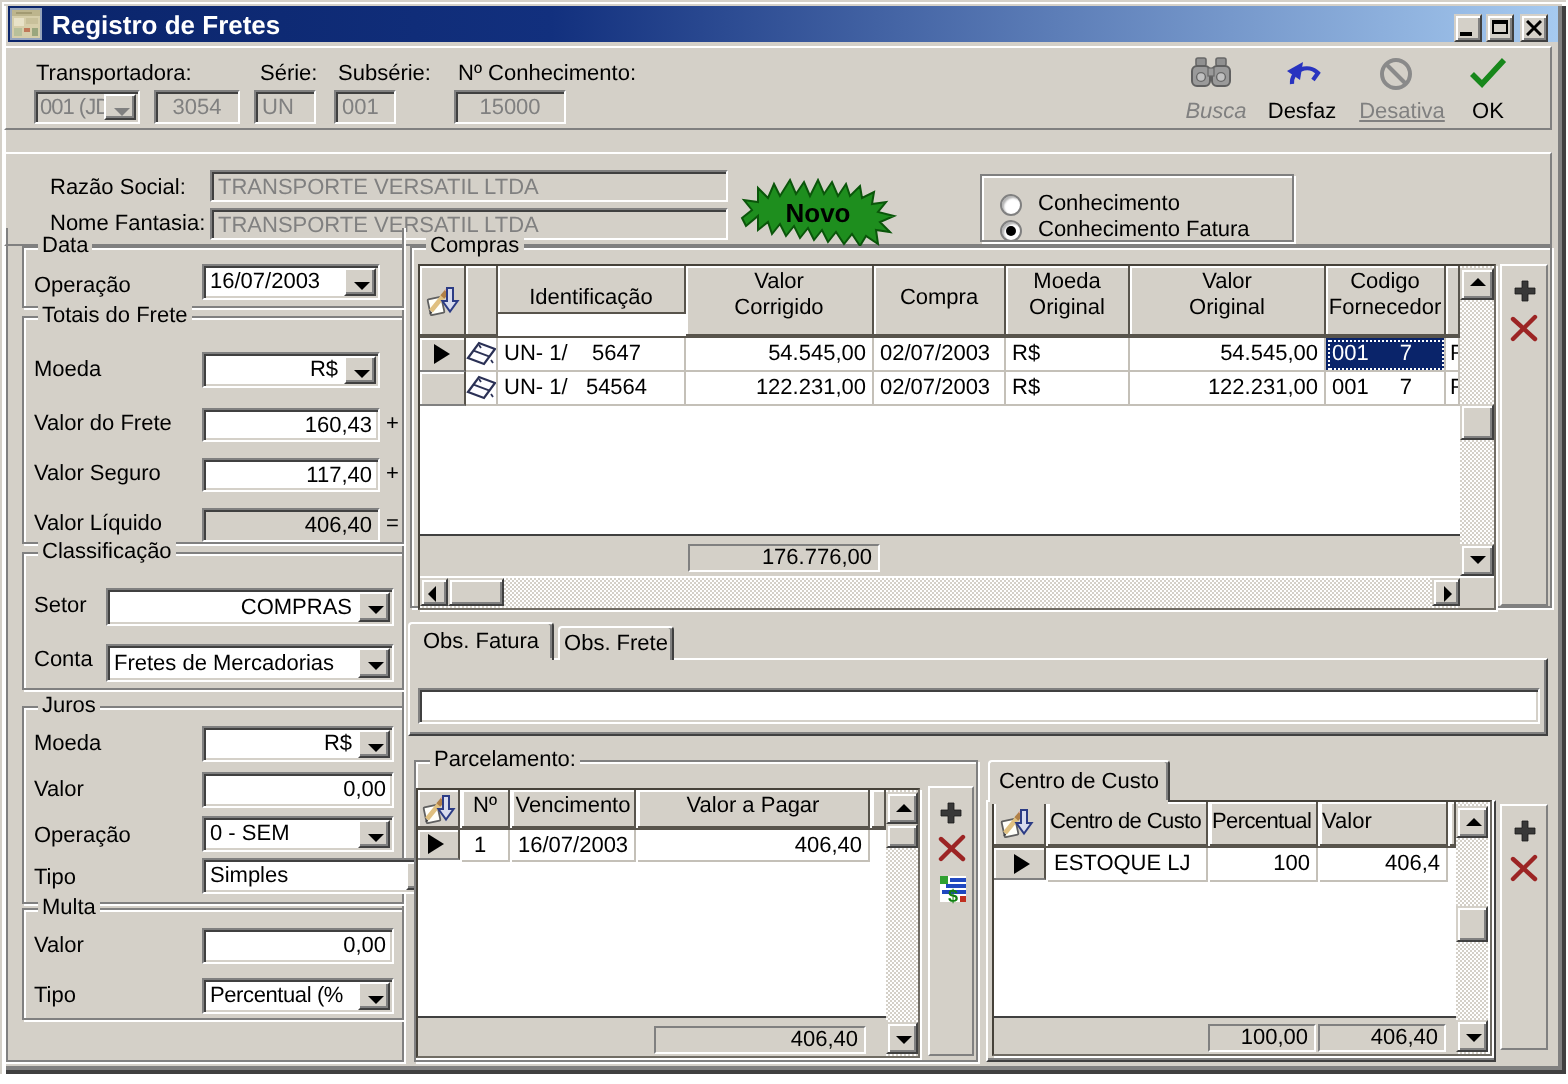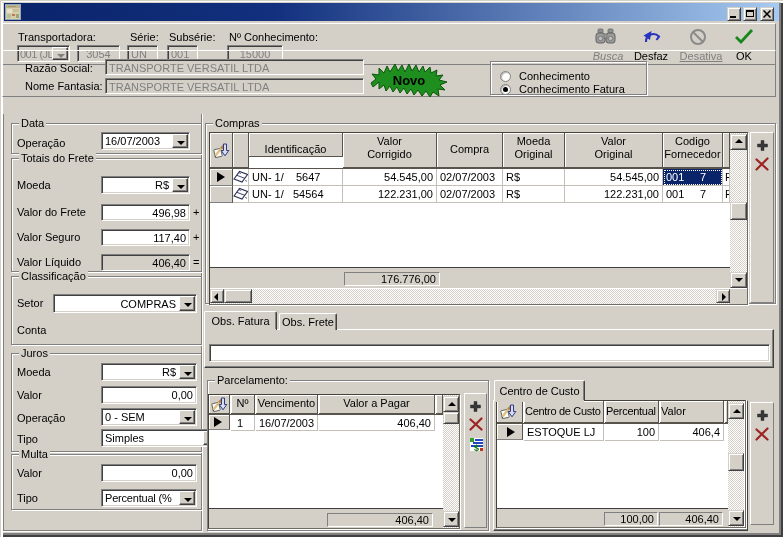--- a/index.html
+++ b/index.html
@@ -55,20 +55,21 @@
       <rect x="0" y="0" width="16" height="16" fill="#96a4bc"></rect>
       <rect x="1" y="1" width="14" height="14" fill="#d6ceaa"></rect>
       <rect x="1" y="1" width="14" height="3" fill="#bdb58d"></rect>
       <rect x="2" y="5" width="5" height="4" fill="#e8e2c8"></rect>
       <rect x="8" y="5" width="6" height="3" fill="#c8c09a"></rect>
       <rect x="2" y="10" width="4" height="4" fill="#b8c09a"></rect>
       <rect x="7" y="10" width="3" height="2" fill="#c07858"></rect>
       <rect x="11" y="10" width="3" height="4" fill="#9aa67e"></rect>
       <rect x="3" y="2" width="8" height="1" fill="#a29a72"></rect>
     </svg>
+    <div class="abs" style="left:22px;top:2px;font-size:13px;font-weight:bold;color:#fff;">Registro de Fretes</div>
     <div class="abs raised2" style="left:723px;top:4px;width:14px;height:14px;background:#d4d0c8;">
       <div class="abs" style="left:2px;top:8px;width:6px;height:2px;background:#000;"></div>
     </div>
     <div class="abs raised2" style="left:739px;top:4px;width:14px;height:14px;background:#d4d0c8;">
       <div class="abs" style="left:2px;top:2px;width:8px;height:7px;border:1px solid #000;border-top:2px solid #000;"></div>
     </div>
     <div class="abs raised2" style="left:756px;top:4px;width:14px;height:14px;background:#d4d0c8;">
       <svg class="abs" style="left:2px;top:2px" width="8" height="8">
           <path d="M0.5,0.5 L7.5,7.5 M7.5,0.5 L0.5,7.5" stroke="#000" stroke-width="1.5"></path>
         </svg>
@@ -116,21 +117,21 @@
       <circle cx="9" cy="9" r="7" stroke="#8a8a8a" stroke-width="2" fill="none"></circle>
       <path d="M4,4 L14,14" stroke="#8a8a8a" stroke-width="2"></path>
     </svg>
     <div class="lbl gray" style="left:674px;top:26px;width:48px;text-align:center;text-decoration:underline;">Desativa</div>
     <svg class="abs" style="left:731px;top:4px" width="20" height="17">
       <path d="M2,9 L7,14 L18,2" stroke="#17871b" stroke-width="2.8" fill="none"></path>
     </svg>
     <div class="lbl" style="left:727px;top:26px;width:28px;text-align:center;">OK</div>
   </div>
 
-  <div class="abs raised" style="left:2px;top:50px;width:774px;height:47px;text-decoration:underline;">
+  <div class="abs raised" style="left:2px;top:76px;width:774px;height:47px;text-decoration:underline;">
     <div class="lbl" style="left:22px;top:11px;">Razão Social:</div>
     <div class="abs gfield" style="left:102px;top:8px;width:259px;height:16px;">
         <div class="ftext gray">TRANSPORTE VERSATIL LTDA</div>
       </div>
     <div class="lbl" style="left:22px;top:29px;">Nome Fantasia:</div>
     <div class="abs gfield" style="left:102px;top:27px;width:259px;height:16px;">
         <div class="ftext gray">TRANSPORTE VERSATIL LTDA</div>
       </div>
     <svg class="abs" style="left:366px;top:12px" width="80" height="35" viewBox="0 0 80 35">
       <polygon fill="#1e8e1e" stroke="#0a550a" stroke-width="1" points="2,20 7,16 3,11 10,12 10,5 15,10 18,3 21,9 26,1 29,8 33,2 36,9 40,1 43,8 47,2 50,9 54,3 56,9 61,4 62,10 68,7 67,13 74,12 70,17 78,19 71,22 76,27 69,26 70,33 64,29 61,34 57,28 53,33 49,27 45,32 42,26 38,31 35,25 31,30 28,24 24,29 21,23 17,28 15,22 10,26 10,19 4,24"></polygon>
@@ -163,21 +164,21 @@
 
   <div class="abs group" style="left:11px;top:158px;width:191px;height:114px;">
     <div class="glabel">Totais do Frete</div>
     <div class="lbl" style="left:5px;top:20px;">Moeda</div>
     <div class="abs field combo" style="left:89px;top:17px;width:89px;height:18px;">
         <div class="ftext r">R$</div>
         <div class="dropbtn"></div>
       </div>
     <div class="lbl" style="left:5px;top:47px;">Valor do Frete</div>
     <div class="abs field" style="left:89px;top:45px;width:89px;height:17px;">
-        <div class="ftext r">496,98</div>
+        <div class="ftext r">160,43</div>
       </div>
     <div class="lbl" style="left:181px;top:47px;">+</div>
     <div class="lbl" style="left:5px;top:72px;">Valor Seguro</div>
     <div class="abs field" style="left:89px;top:70px;width:89px;height:17px;">
         <div class="ftext r">117,40</div>
       </div>
     <div class="lbl" style="left:181px;top:72px;">+</div>
     <div class="lbl" style="left:5px;top:97px;">Valor Líquido</div>
     <div class="abs gfield" style="left:89px;top:95px;width:89px;height:17px;">
         <div class="ftext r">406,40</div>
@@ -186,20 +187,24 @@
   </div>
 
   <div class="abs group" style="left:11px;top:276px;width:191px;height:69px;">
     <div class="glabel">Classificação</div>
     <div class="lbl" style="left:5px;top:20px;">Setor</div>
     <div class="abs field combo" style="left:41px;top:17px;width:144px;height:19px;">
         <div class="ftext r" style="top:3px;">COMPRAS</div>
         <div class="dropbtn"></div>
       </div>
     <div class="lbl" style="left:5px;top:47px;">Conta</div>
+    <div class="abs field combo" style="left:41px;top:45px;width:144px;height:19px;">
+        <div class="ftext" style="top:3px;">Fretes de Mercadorias</div>
+        <div class="dropbtn"></div>
+      </div>
   </div>
 
   <div class="abs group" style="left:11px;top:353px;width:191px;height:99px;">
     <div class="glabel">Juros</div>
     <div class="lbl" style="left:5px;top:12px;">Moeda</div>
     <div class="abs field combo" style="left:89px;top:9px;width:96px;height:18px;">
         <div class="ftext r">R$</div>
         <div class="dropbtn"></div>
       </div>
     <div class="lbl" style="left:5px;top:35px;">Valor</div>

